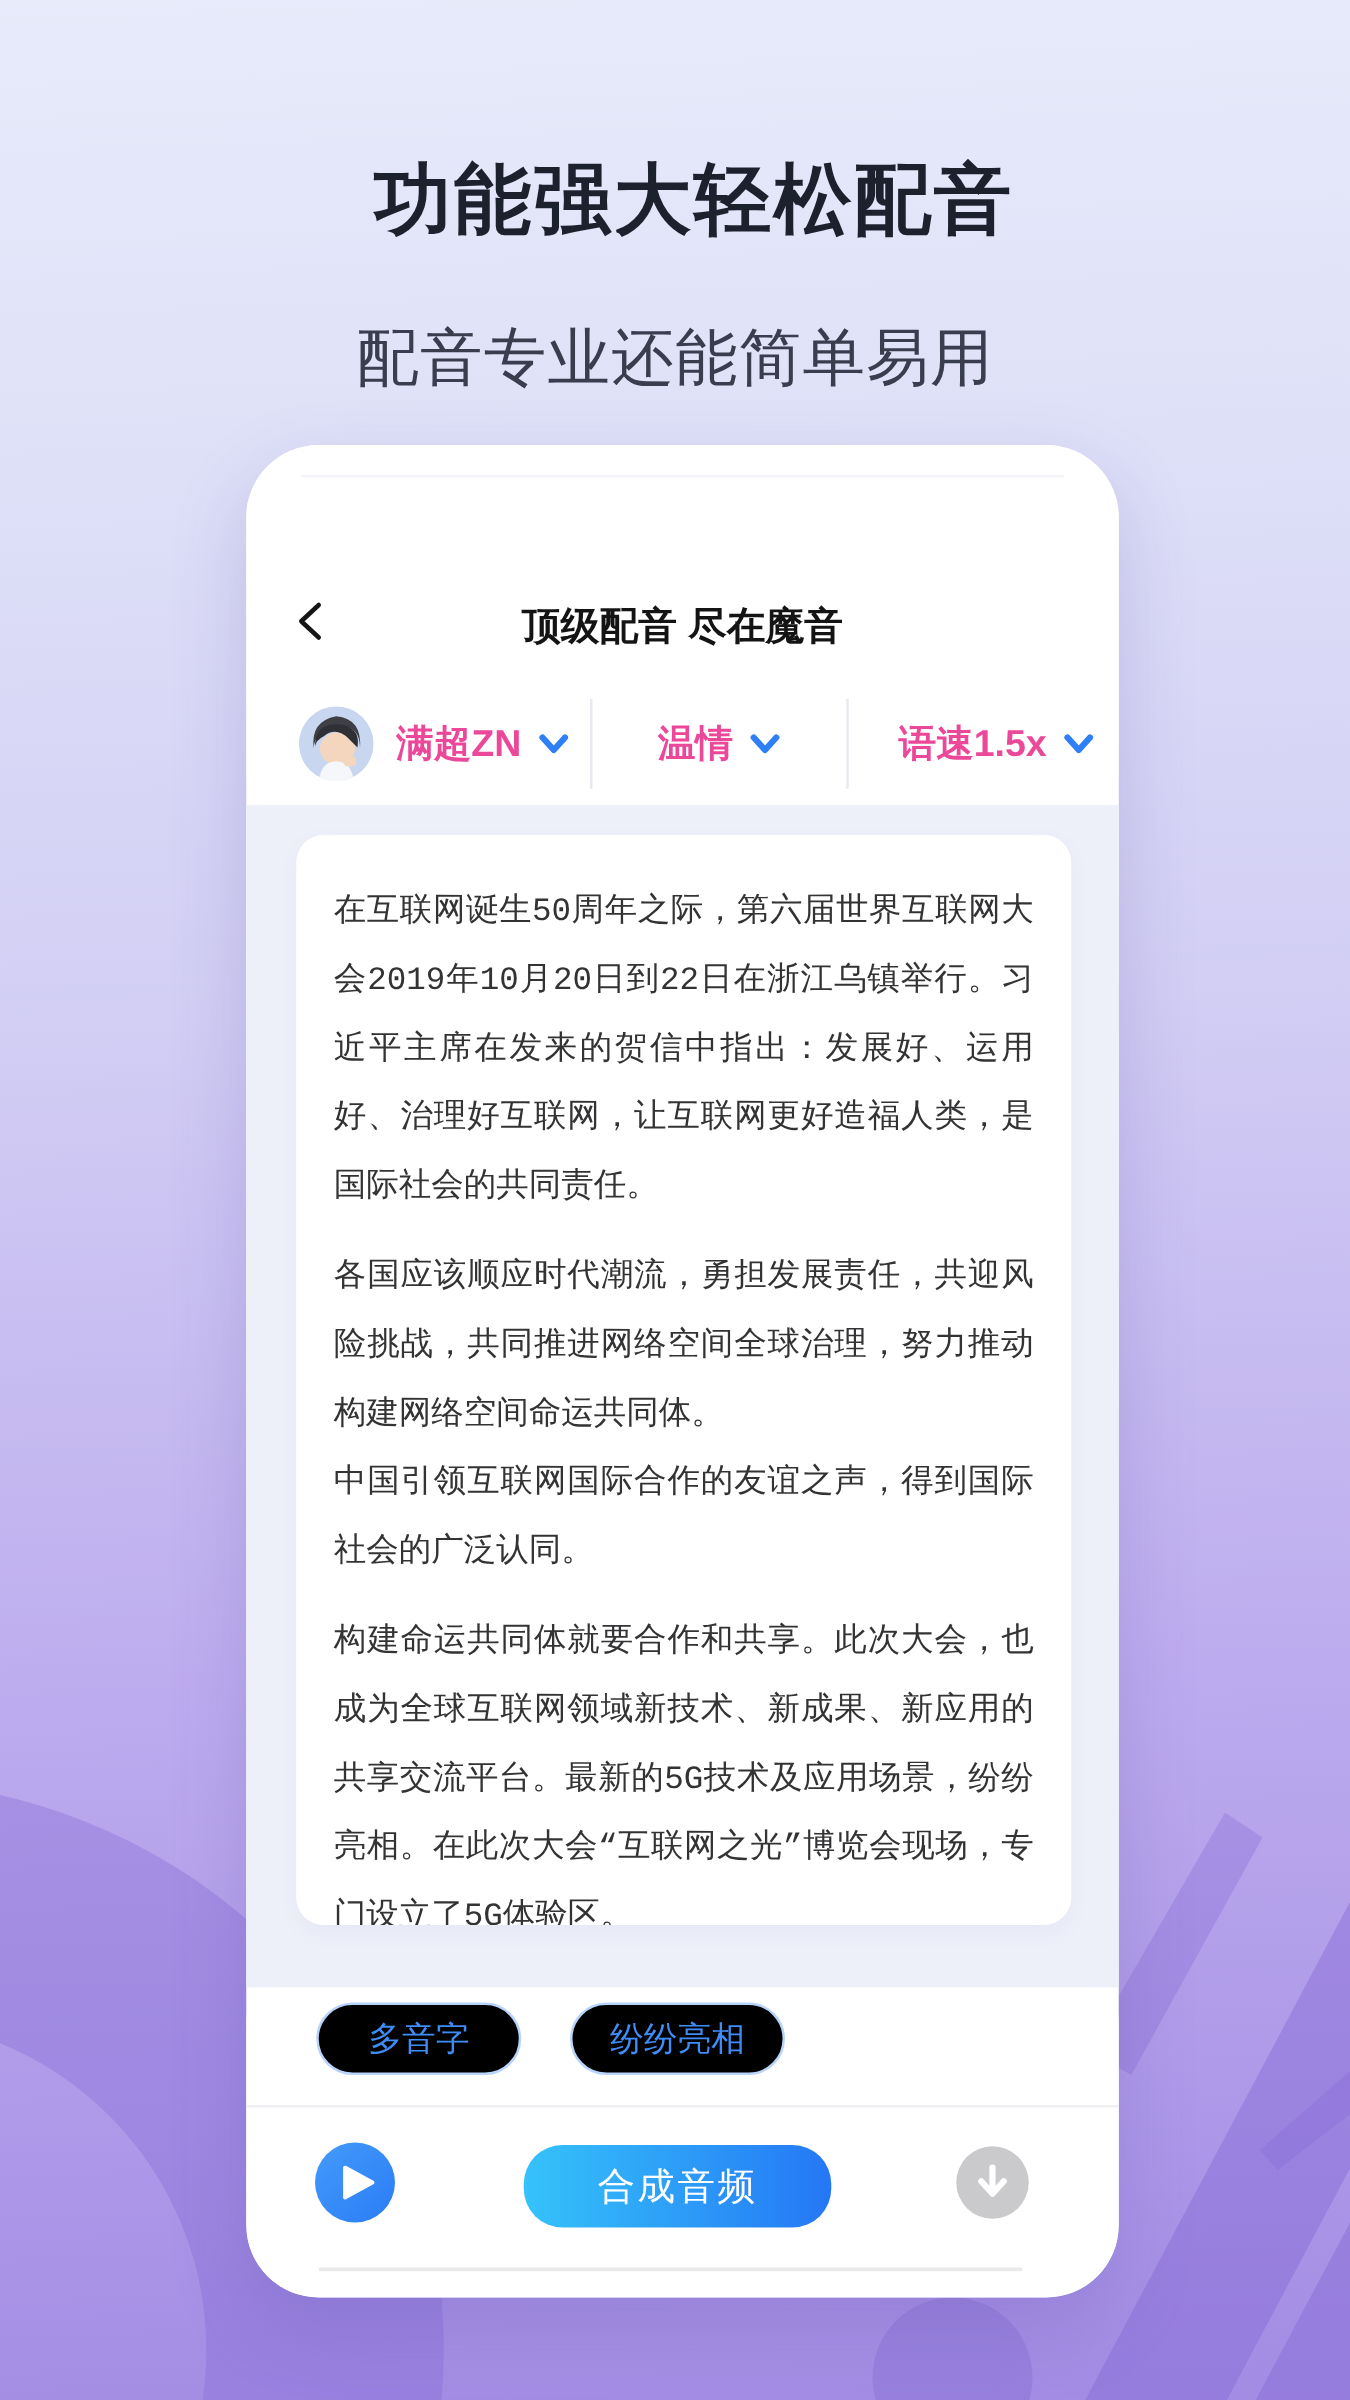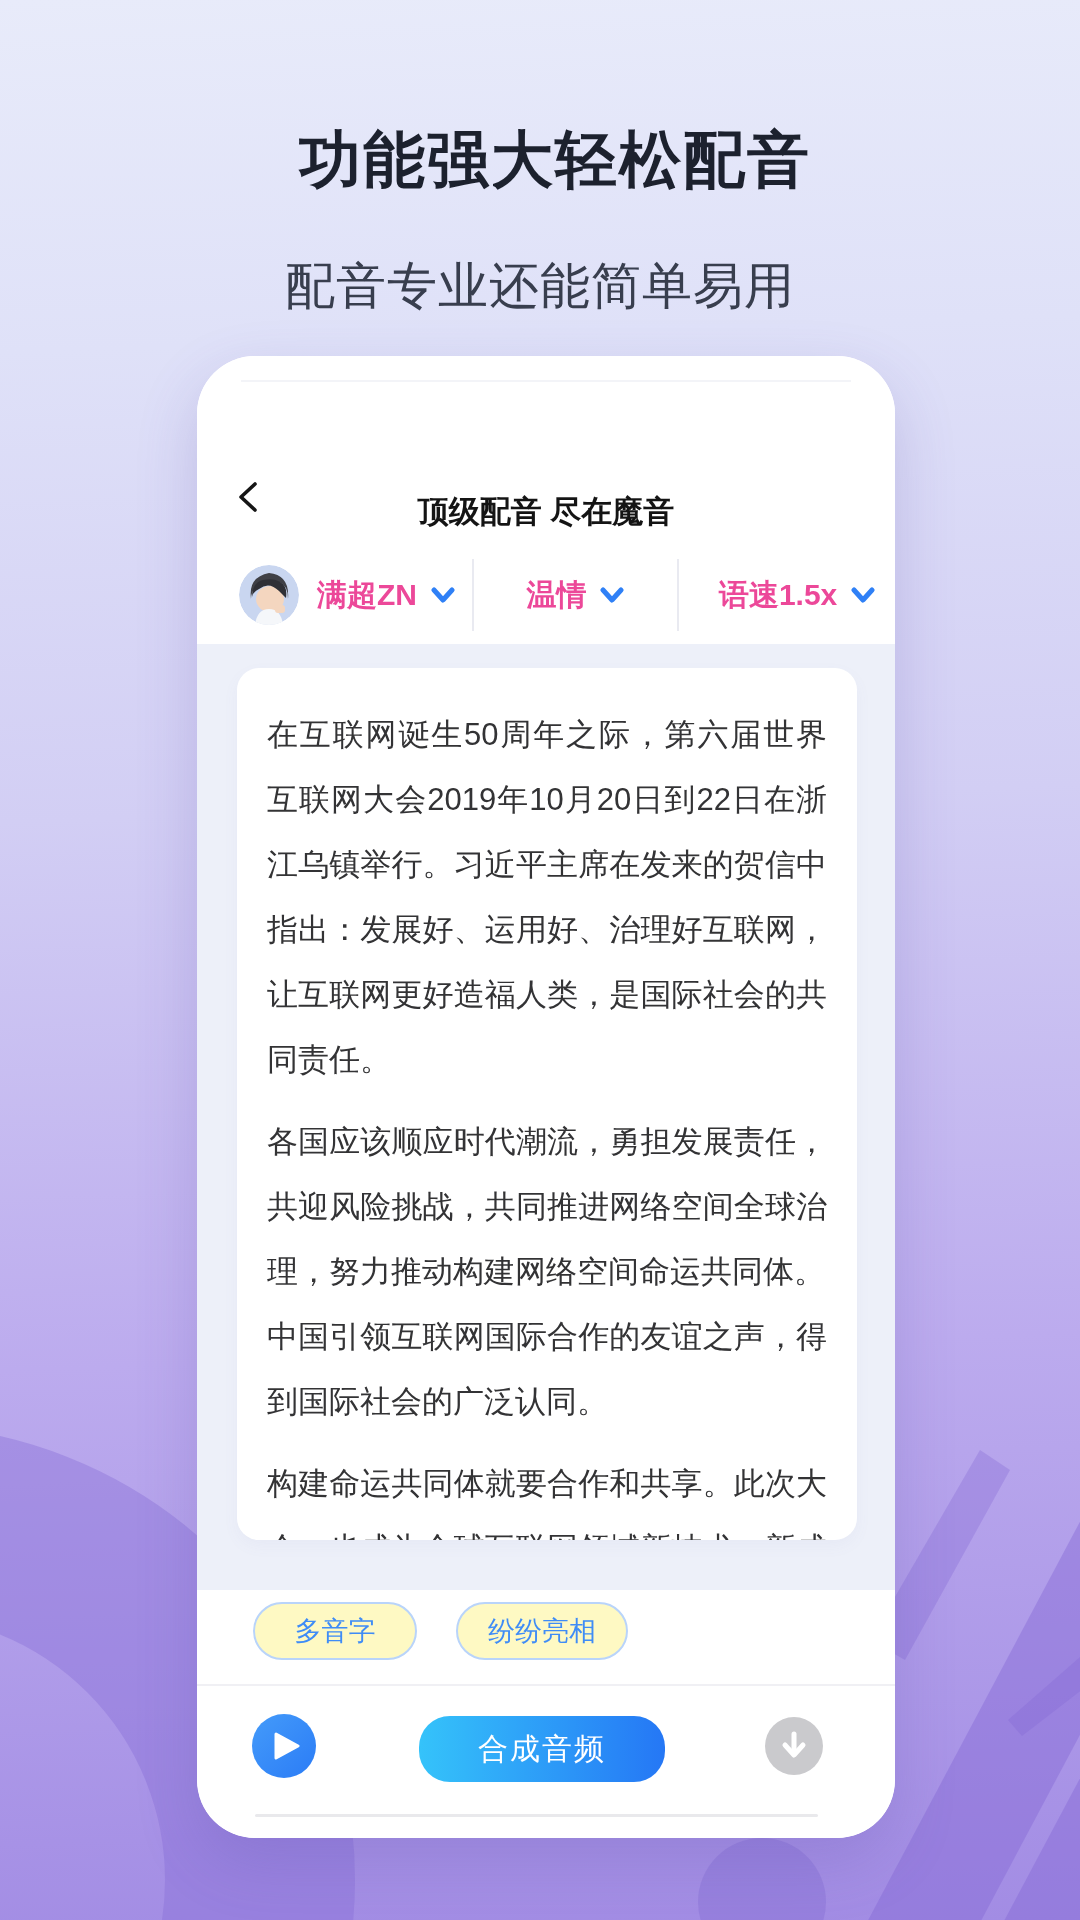--- a/index.html
+++ b/index.html
@@ -27,48 +27,48 @@
     position:absolute; left:197px; top:356px; width:698px; height:1482px;
     background:#ffffff; border-radius:58px; overflow:hidden;
     box-shadow:0 24px 60px rgba(92,78,168,.22);
   }
   .p-top{ position:absolute; left:0; top:0; width:698px; height:288px;
     background:#ffffff; border-radius:0 0 26px 26px; z-index:2; }
   .p-hairline{ position:absolute; left:44px; right:44px; top:24px; height:2px; background:#f3f4f8; }
 
   .nav-back{ position:absolute; left:34px; top:122px; width:34px; height:38px; cursor:pointer; }
   .nav-title{ position:absolute; left:0; top:124px; width:698px; text-align:center;
-    font-size:31px; font-weight:600; color:#141414;margin-top:11px; }
+    font-size:31px; font-weight:600; color:#141414; }
 
   .sel-row{ position:absolute; left:0; top:190px; width:698px; height:98px; display:flex; }
   .sel-cell{ display:flex; align-items:center; justify-content:center; height:98px; }
   .sel-cell.c1{ width:276px; justify-content:flex-start; padding-left:42px; }
   .sel-cell.c2{ width:205px; }
   .sel-cell.c3{ width:217px;padding-left:20px; }
   .sel-div{ width:2px; height:72px; margin-top:13px; background:#e9eaf1; }
   .sel-label{ font-size:30px; font-weight:700; color:#ec4899; }
   .sel-chevron{ width:24px; height:18px; margin-left:14px; }
   .avatar{ width:60px; height:60px; border-radius:50%; overflow:hidden; margin-right:18px; flex:0 0 auto; }
 
   .p-mid{ position:absolute; left:0; top:288px; width:698px; height:946px; background:#edf0f9; }
   .text-card{
     position:absolute; left:40px; top:24px; width:620px; height:872px;
     background:#ffffff; border-radius:22px; padding:34px 30px 0 30px; overflow:hidden;
     box-shadow:0 6px 16px rgba(120,120,170,.05);
   }
-  .text-card p{ font-size:31px; line-height:65px; color:#333335; text-align:justify; }
+  .text-card p{ font-size:26px; line-height:55px; color:#333335; text-align:justify;font-family:Liberation Mono, monospace; }
   .text-card p.gap{ margin-top:17px; }
 
   .p-bottom{ position:absolute; left:0; top:1234px; width:698px; height:248px;
     background:#ffffff; border-radius:26px 26px 58px 58px; }
   .chips{ position:absolute; left:56px; top:12px; display:flex; gap:39px; }
   .chip{
     height:58px; min-width:164px; padding:0 30px; border:2px solid #b9d4fa; border-radius:29px;
     display:flex; align-items:center; justify-content:center;
-    font-size:27px; color:#3f8cf6; background:#fef9c3; cursor:pointer; white-space:nowrap;
+    font-size:27px; color:#3f8cf6; background:#000000; cursor:pointer; white-space:nowrap;
   }
   .chips-divider{ position:absolute; left:0; top:94px; width:698px; height:2px; background:#f0f0f4; }
 
   .play-btn{
     position:absolute; left:55px; top:124px; width:64px; height:64px; border-radius:50%;
     background:linear-gradient(135deg,#449bfa,#2b7cf6);
     display:flex; align-items:center; justify-content:center; cursor:pointer;
   }
   .synth-btn{
     position:absolute; left:222px; top:126px; width:246px; height:66px; border-radius:31px;

